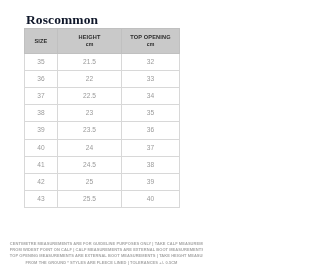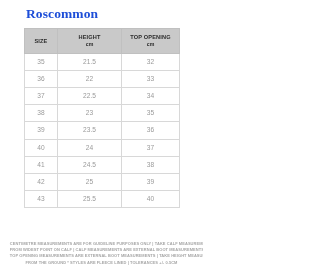--- a/index.html
+++ b/index.html
@@ -16,25 +16,25 @@
   }
   .page {
     width: 203px;
     height: 270px;
     position: relative;
     box-sizing: border-box;
   }
   .title {
     position: absolute;
     left: 26px;
-    top: 6px;
+    top: 12px;
     font-family: "Liberation Serif", serif;
     font-weight: bold;
     font-size: 13.5px;
-    color: #1d4ed8;
+    color: #0f172a;
     letter-spacing: 0.1px;
     white-space: nowrap;
   }
   .size-table-wrap {
     position: absolute;
     left: 24px;
     top: 28px;
     width: 155px;
   }
   table.size-table {

